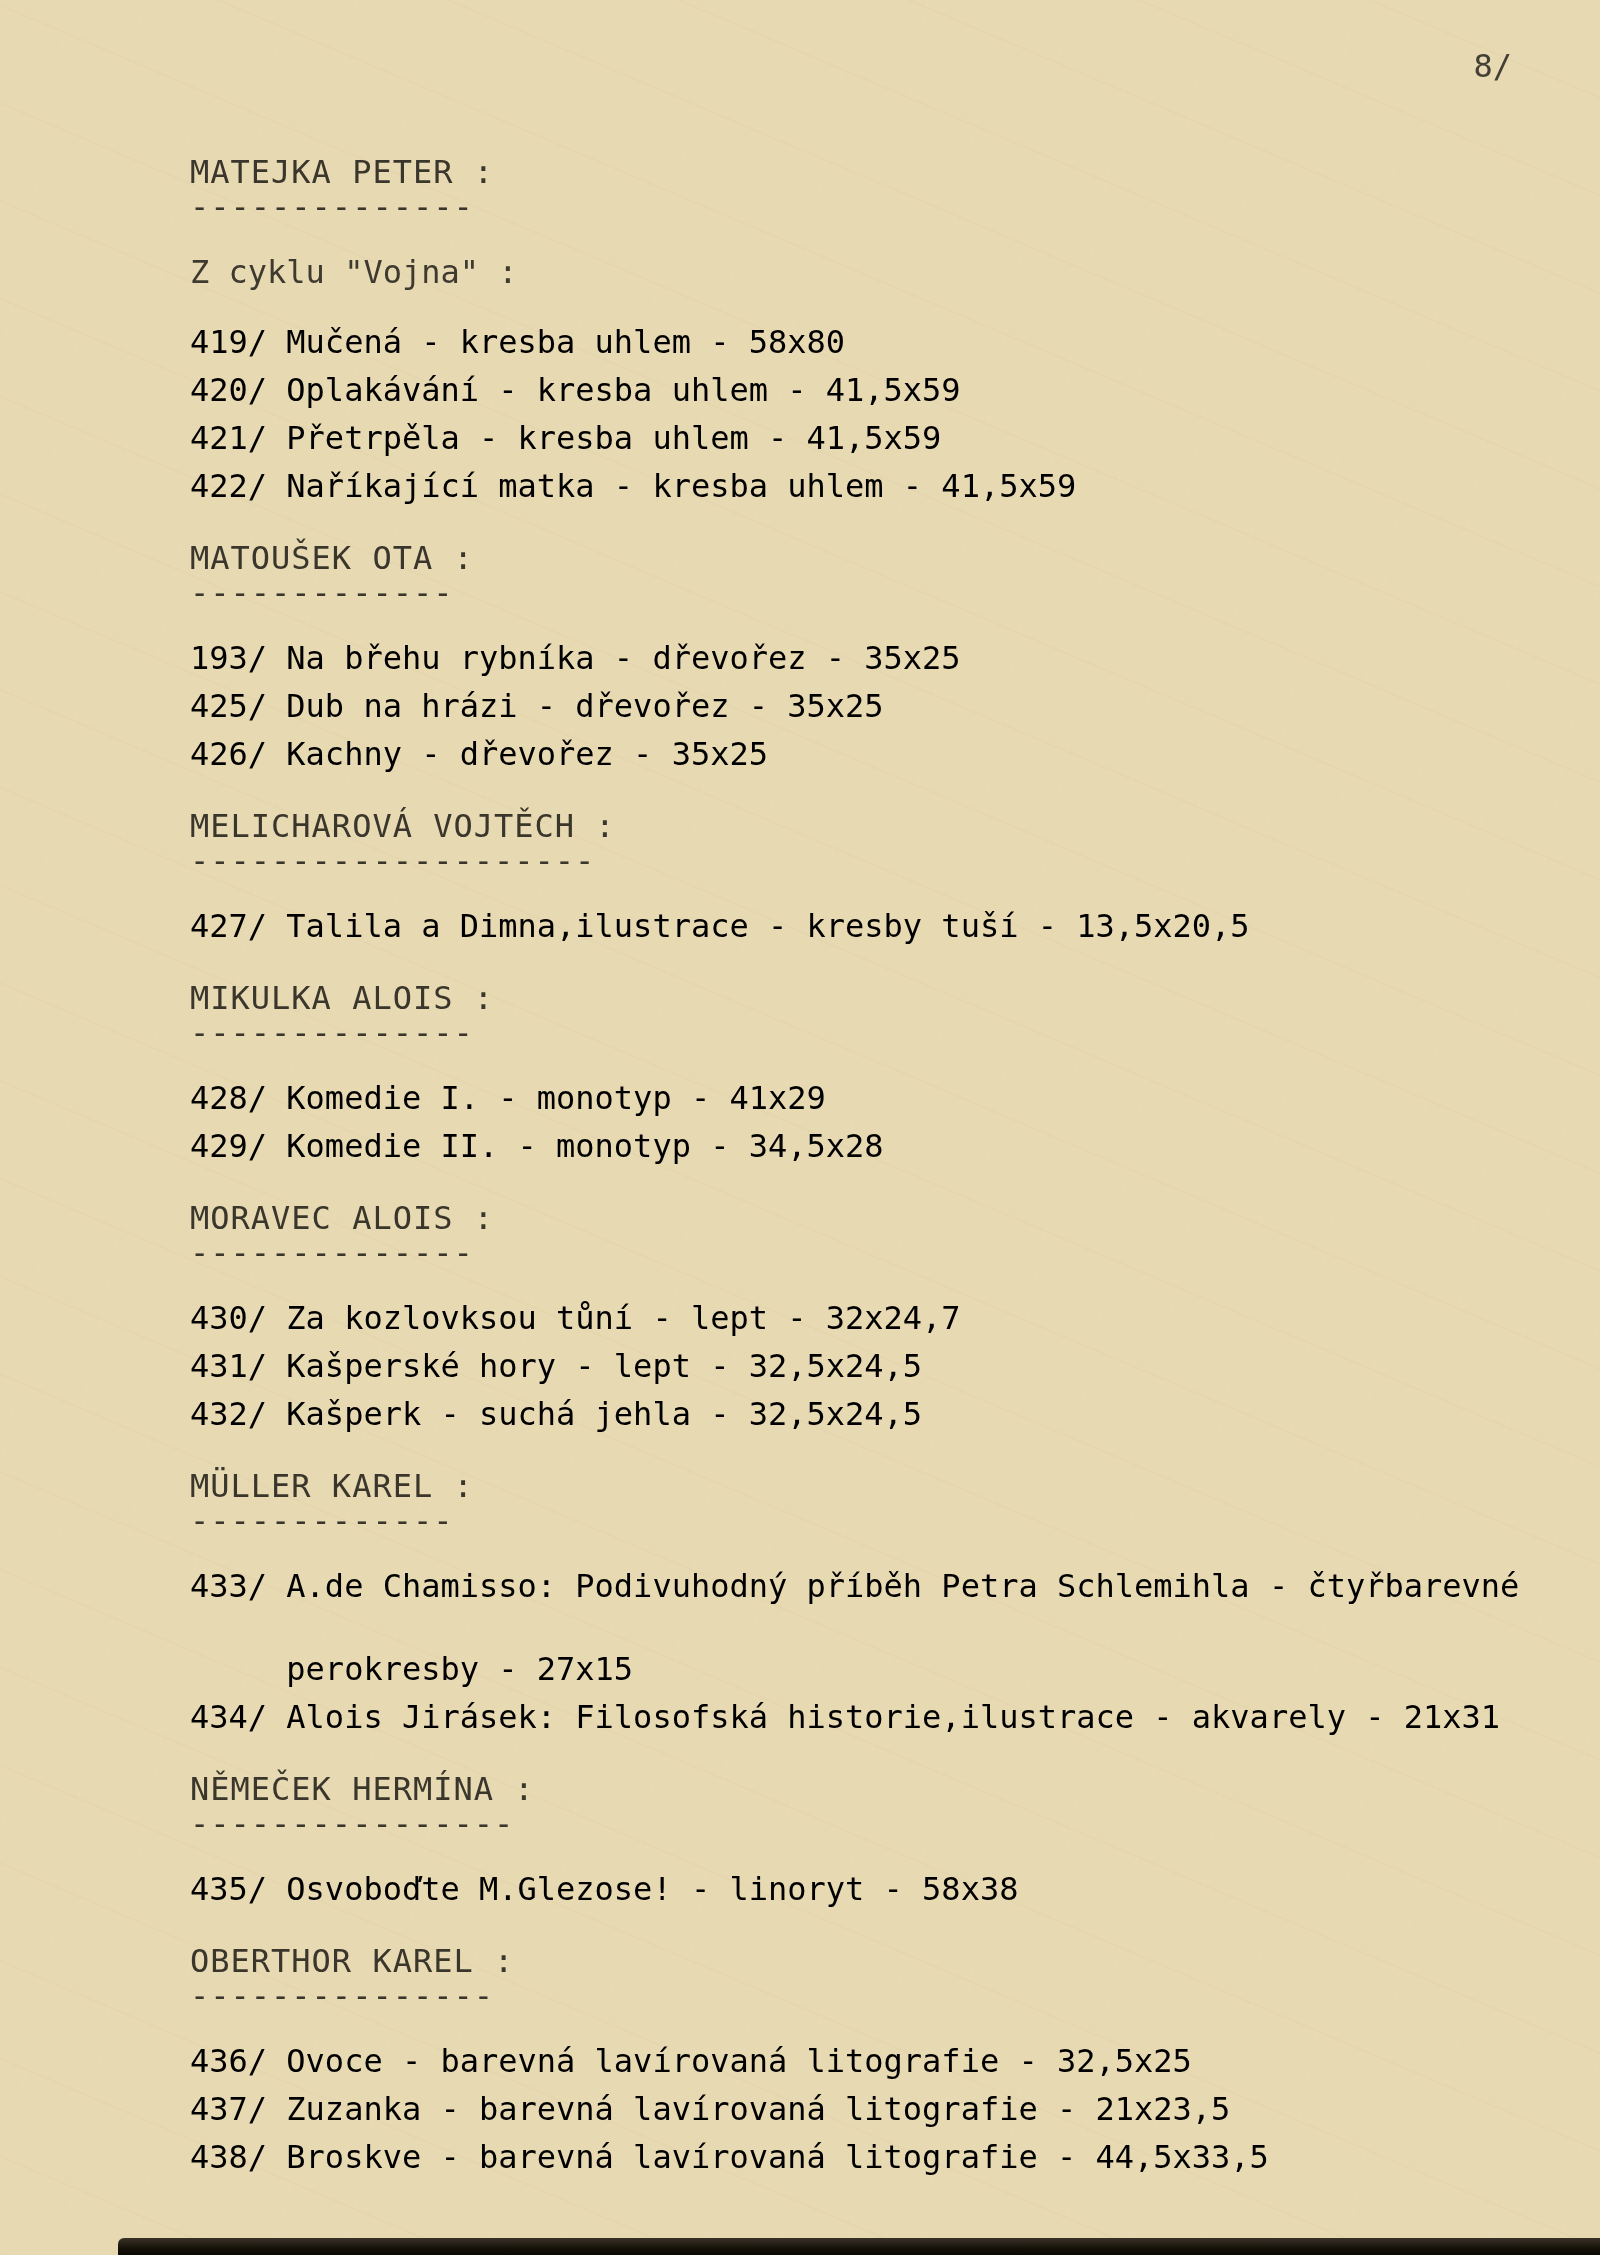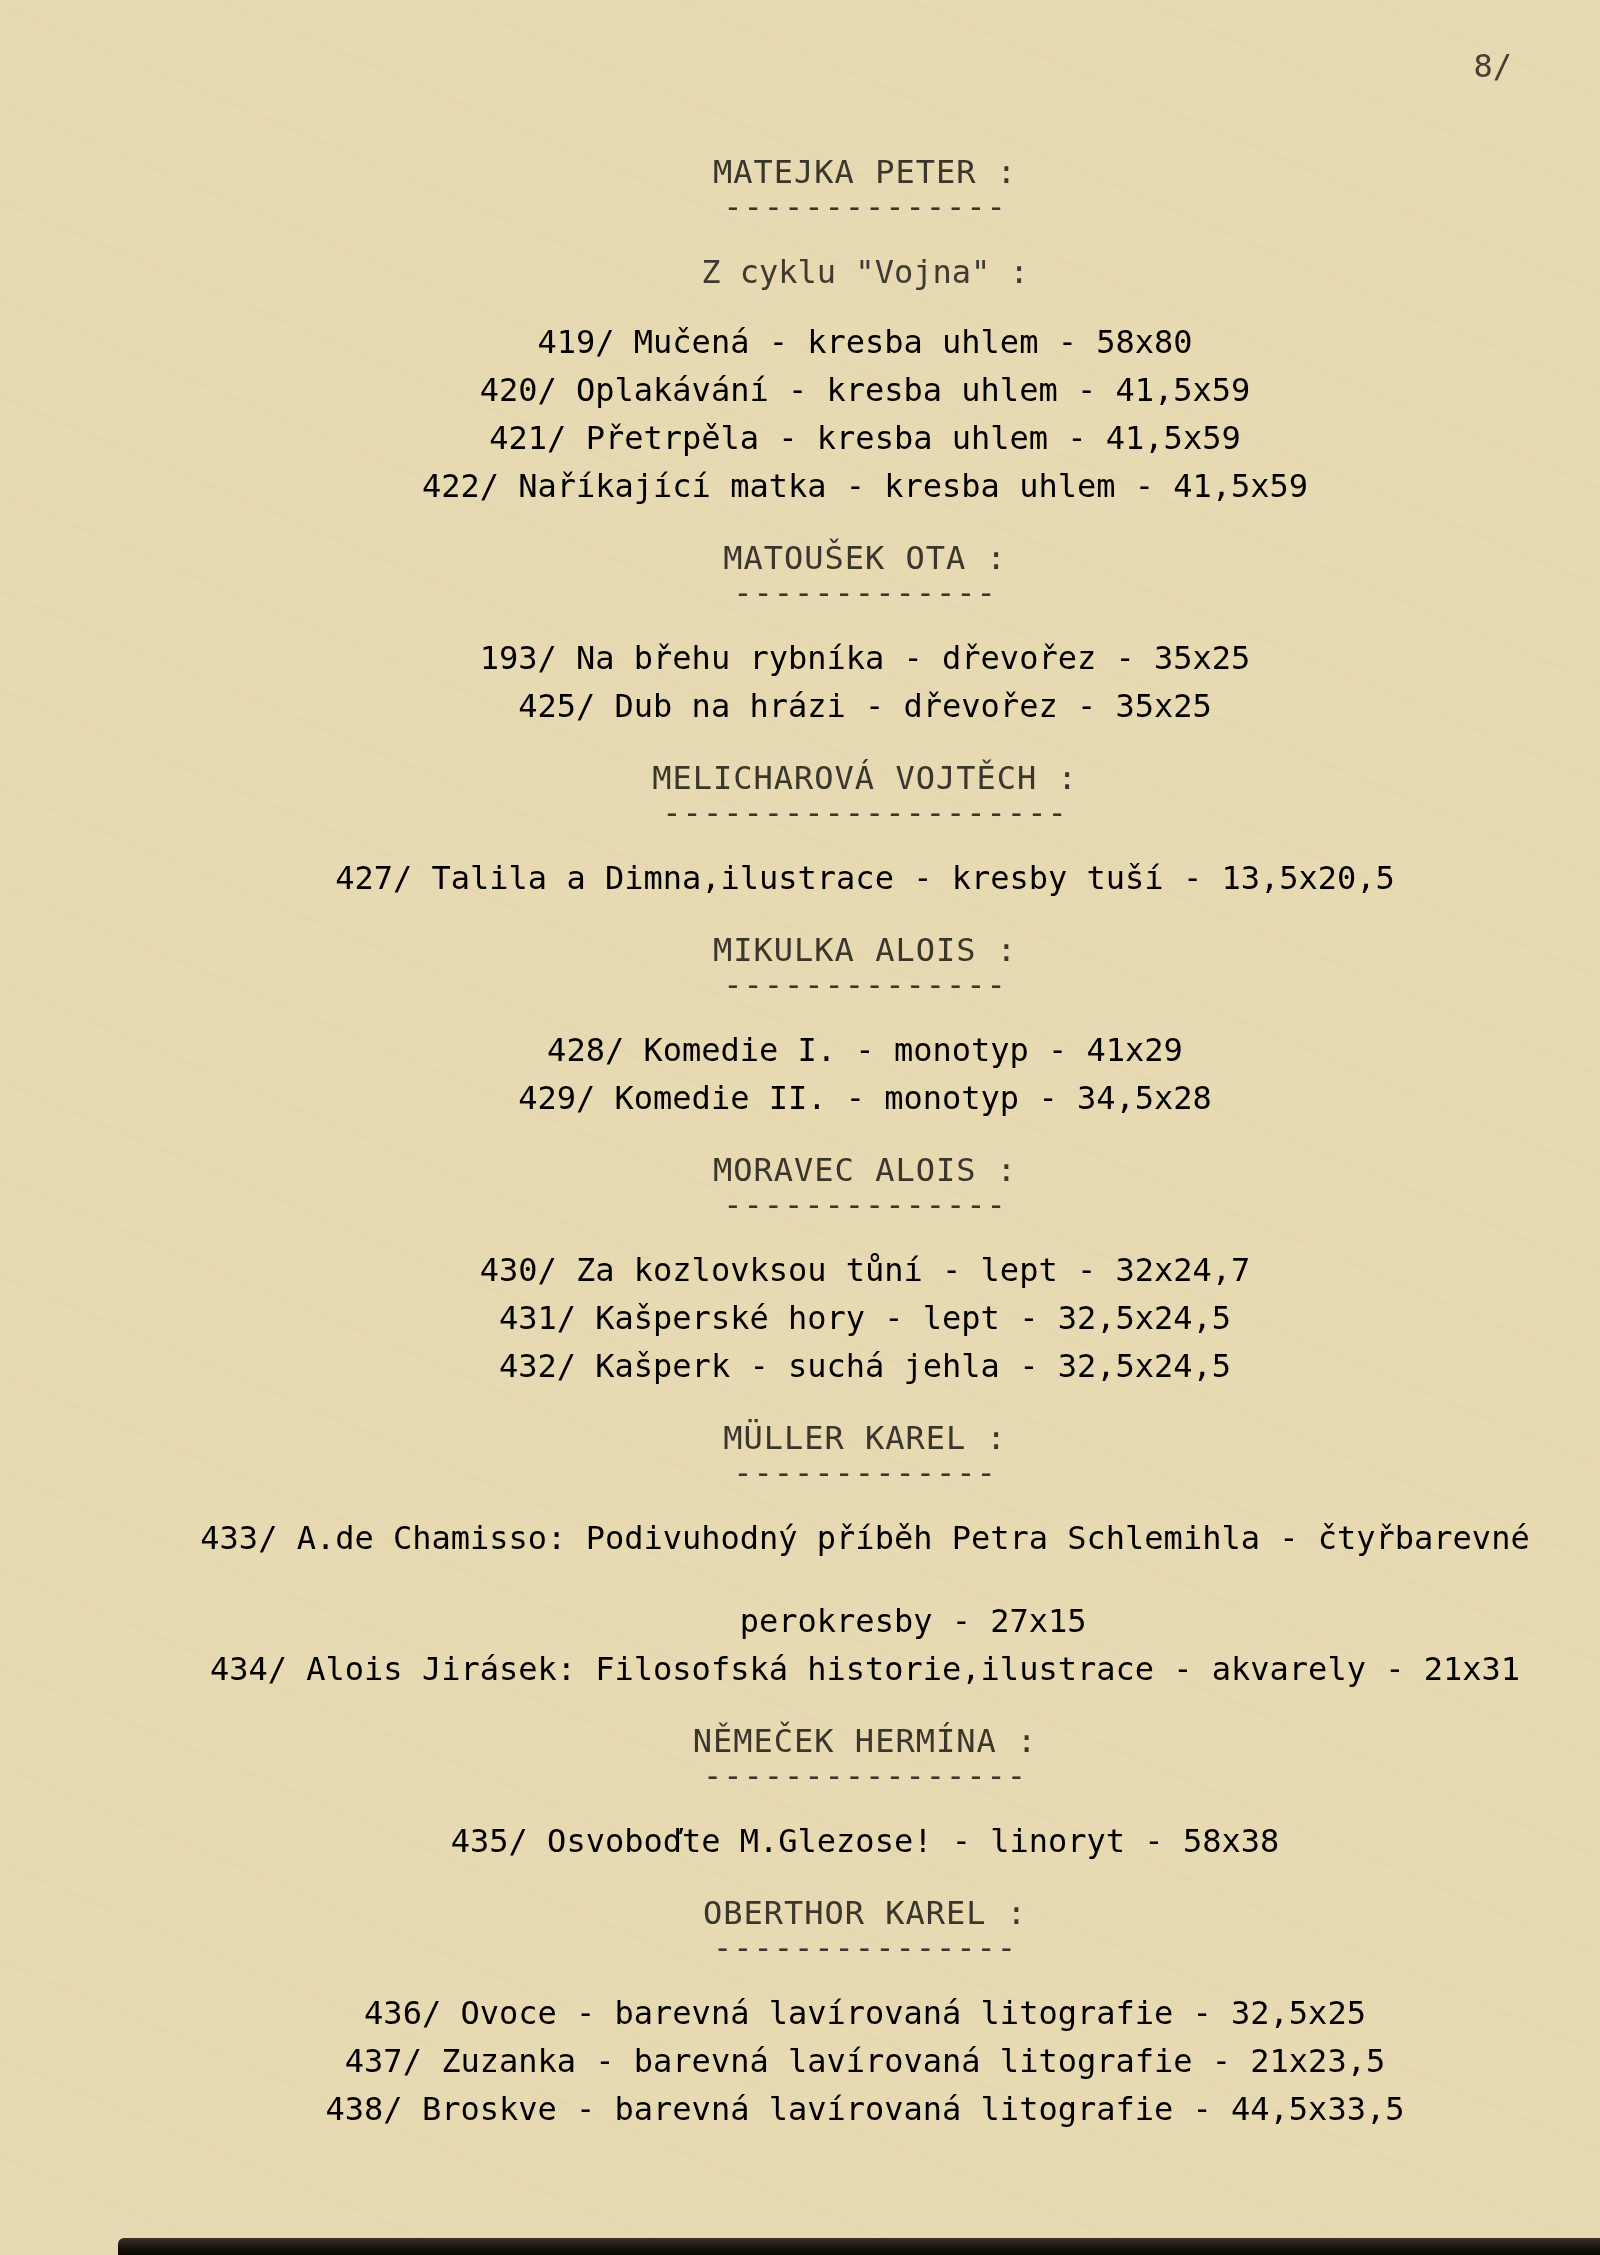--- a/index.html
+++ b/index.html
@@ -38,21 +38,20 @@
     right: 88px;
     font-size: 32px;
     color: #43creative3f35;
     color: #433f35;
   }
   .content {
     position: absolute;
     top: 150px;
     left: 190px;
     right: 60px;
-    text-align: center;
   }
   .section { margin-bottom: 26px; }
   .artist-heading {
     margin: 0;
     font-size: 32px;
     font-weight: normal;
     letter-spacing: 1px;
     color: #3a362c;
     line-height: 44px;
     white-space: pre;
@@ -104,20 +103,21 @@
         <div class="entry-line">419/ Mučená - kresba uhlem - 58x80</div>
         <div class="entry-line">420/ Oplakávání - kresba uhlem - 41,5x59</div>
         <div class="entry-line">421/ Přetrpěla - kresba uhlem - 41,5x59</div>
         <div class="entry-line">422/ Naříkající matka - kresba uhlem - 41,5x59</div>
       </div>
       <div class="section">
         <div class="artist-heading">MATOUŠEK OTA :</div>
         <div class="heading-underline">-------------</div>
         <div class="entry-line">193/ Na břehu rybníka - dřevořez - 35x25</div>
         <div class="entry-line">425/ Dub na hrázi - dřevořez - 35x25</div>
+        <div class="entry-line">426/ Kachny - dřevořez - 35x25</div>
       </div>
       <div class="section">
         <div class="artist-heading">MELICHAROVÁ VOJTĚCH :</div>
         <div class="heading-underline">--------------------</div>
         <div class="entry-line">427/ Talila a Dimna,ilustrace - kresby tuší - 13,5x20,5</div>
       </div>
       <div class="section">
         <div class="artist-heading">MIKULKA ALOIS :</div>
         <div class="heading-underline">--------------</div>
         <div class="entry-line">428/ Komedie I. - monotyp - 41x29</div>

